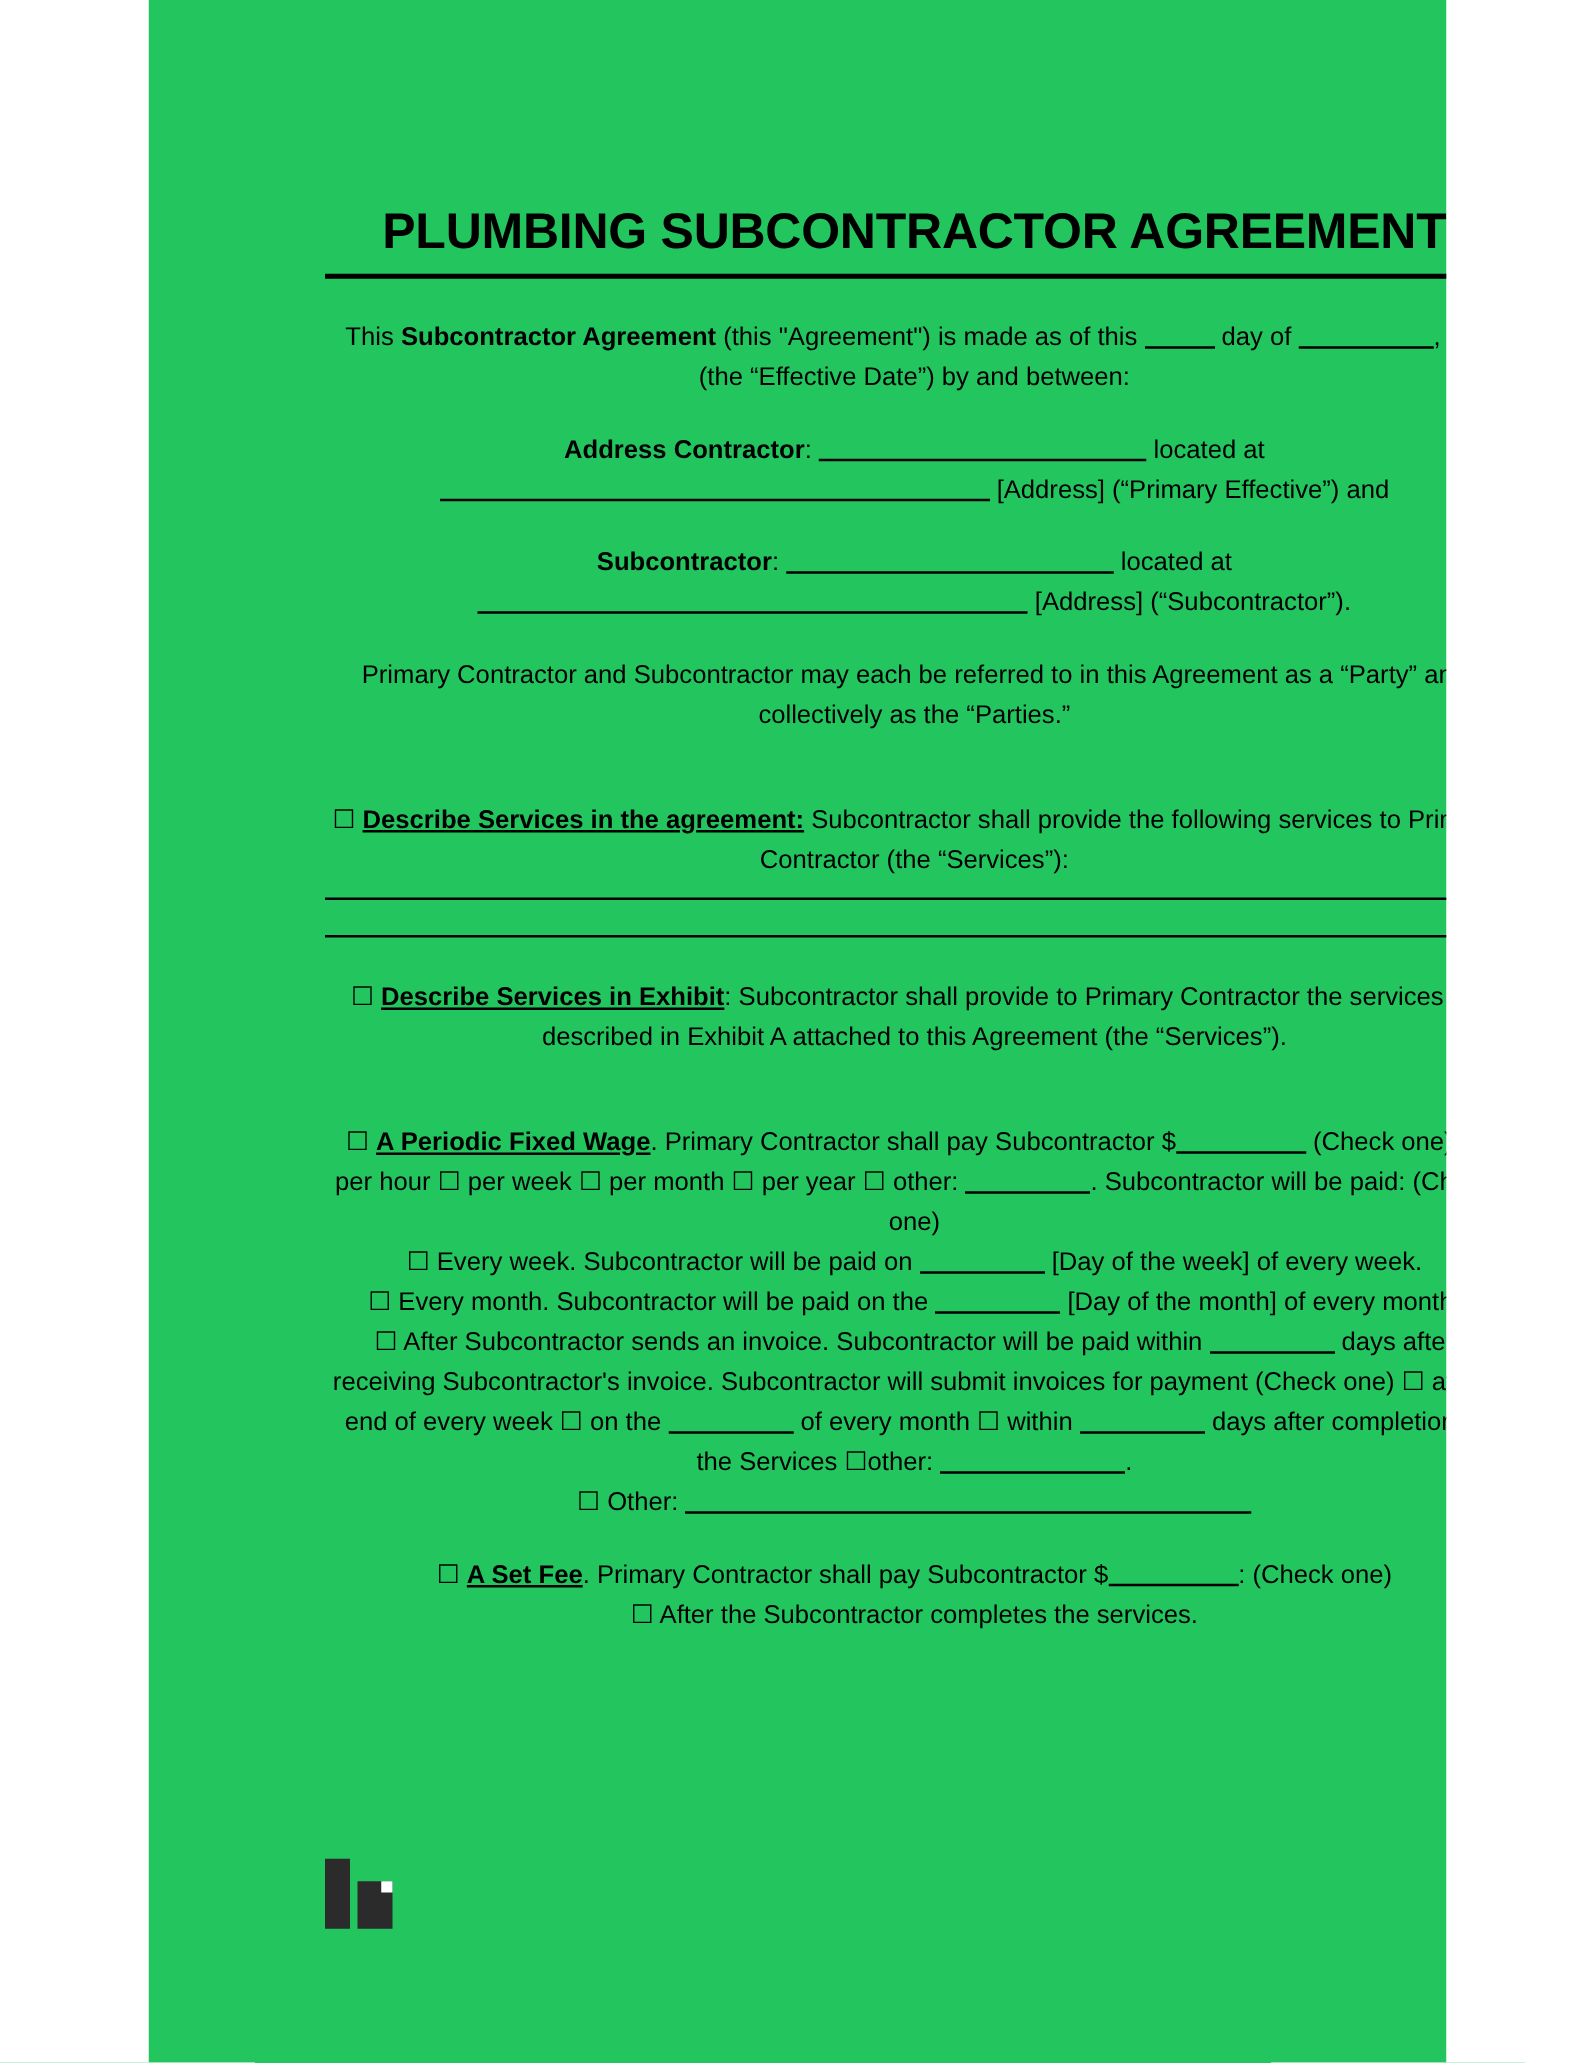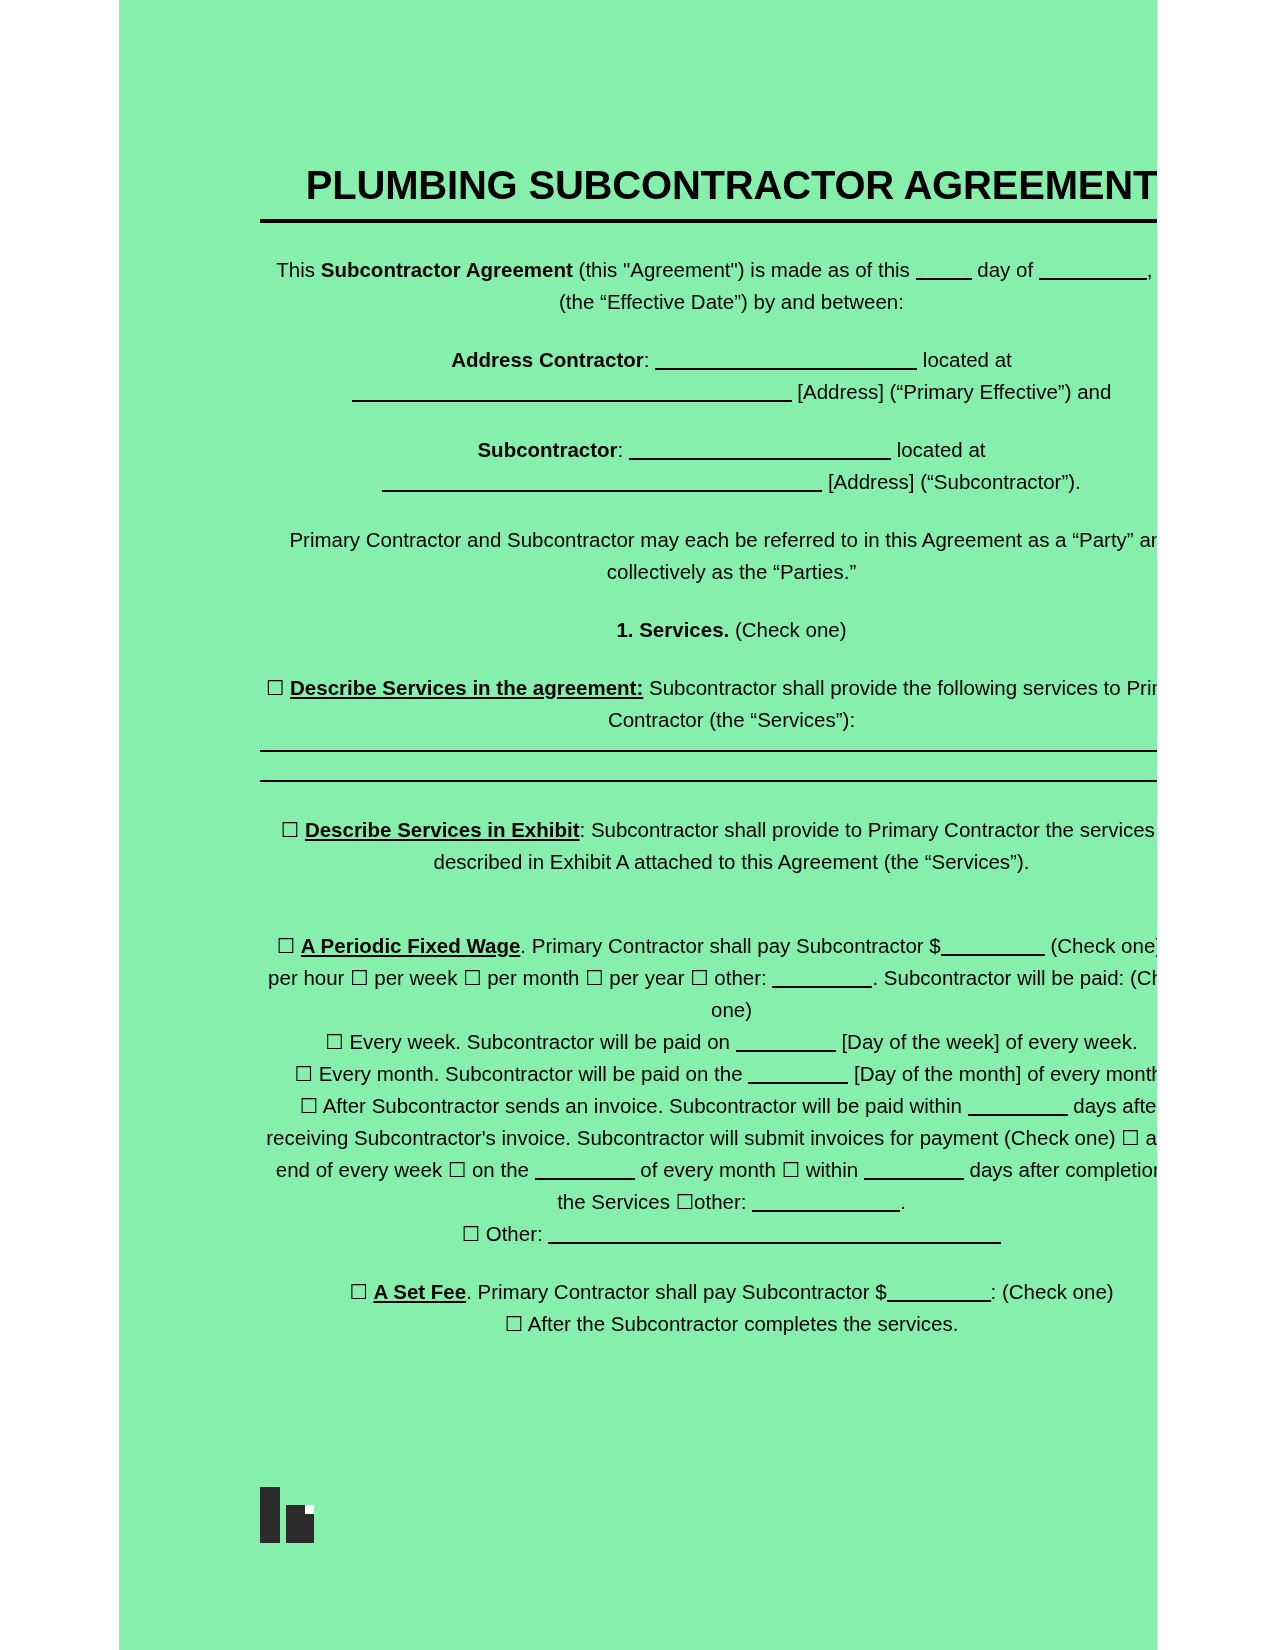--- a/index.html
+++ b/index.html
@@ -9,21 +9,21 @@
   }
   body {
     font-family: "Liberation Sans", sans-serif;
     color: #000000;
   }
   .page {
     position: relative;
     width: 1038px;
     height: 1650px;
     margin: 0 auto;
-    background: #86efac;
+    background: #22c55e;
     box-sizing: border-box;
     overflow: hidden;
   }
   .content {
     position: absolute;
     left: 141px;
     top: 0;
     width: 944px;
   }
 
@@ -157,21 +157,20 @@
 
     <p class="para"><b>Subcontractor</b><span>:</span>
       <span class="blank blank-name"></span><span> located at</span><br><span class="blank blank-addr"></span><span> [Address] (“Subcontractor”).</span></p>
 
     <div class="gap-md"></div>
 
     <p class="para">Primary Contractor and Subcontractor may each be referred to in this Agreement as a “Party” and collectively as the “Parties.”</p>
 
     <div class="gap-md"></div>
 
-    <p class="para"><b>1. Services.</b><span> (Check one)</span></p>
 
     <div class="gap-md"></div>
 
     <p class="para"><span class="cbox">☐</span>
       <span class="u">Describe Services in the agreement:</span><span> Subcontractor shall provide the following services to Primary Contractor (the “Services”):</span></p>
 
     <div class="gap-sm"></div>
 
     <div class="rule-full"></div>
     <div class="gap-xs"></div>

